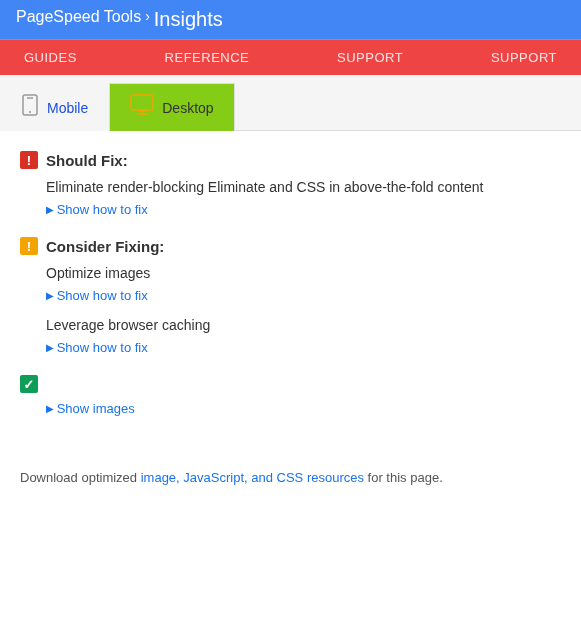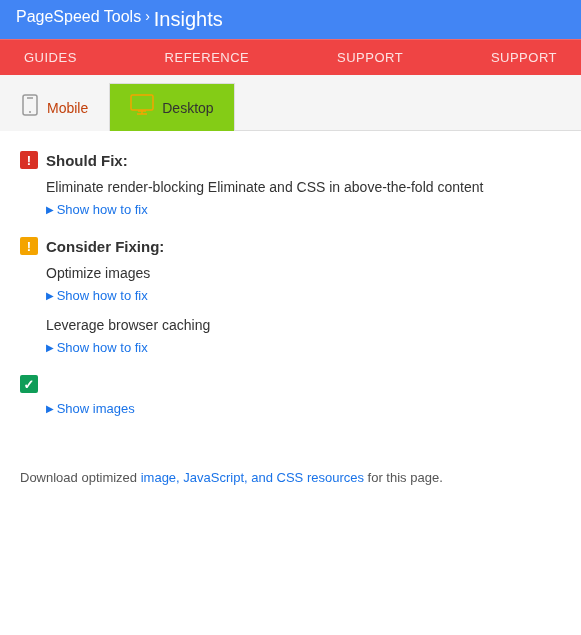--- a/index.html
+++ b/index.html
@@ -52,21 +52,21 @@
       background: #f5f5f5;
       padding-top: 8px;
     }
     .tab {
       display: flex;
       align-items: center;
       gap: 8px;
       padding: 10px 20px;
       cursor: pointer;
       font-size: 14px;
-      color: #c2410c;
+      color: #1d4ed8;
       border: 1px solid transparent;
       border-bottom: none;
       margin-bottom: -1px;
       background: #f5f5f5;
     }
     .tab.active {
       background: #84cc16;
       border-color: #ddd;
       color: #333;
       font-weight: 500;

